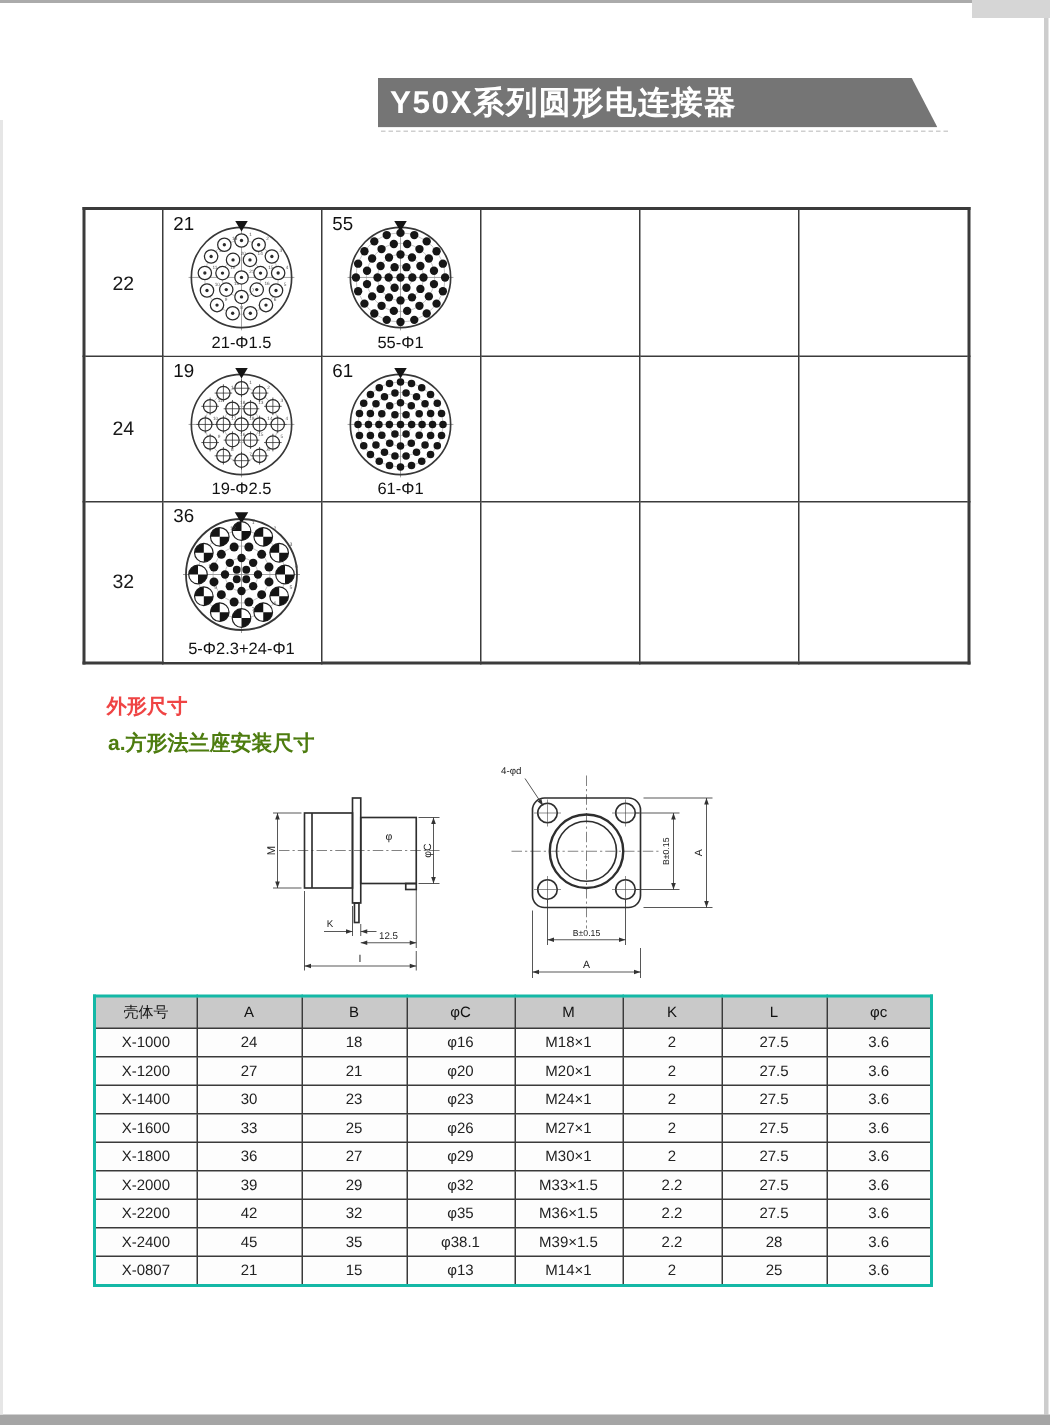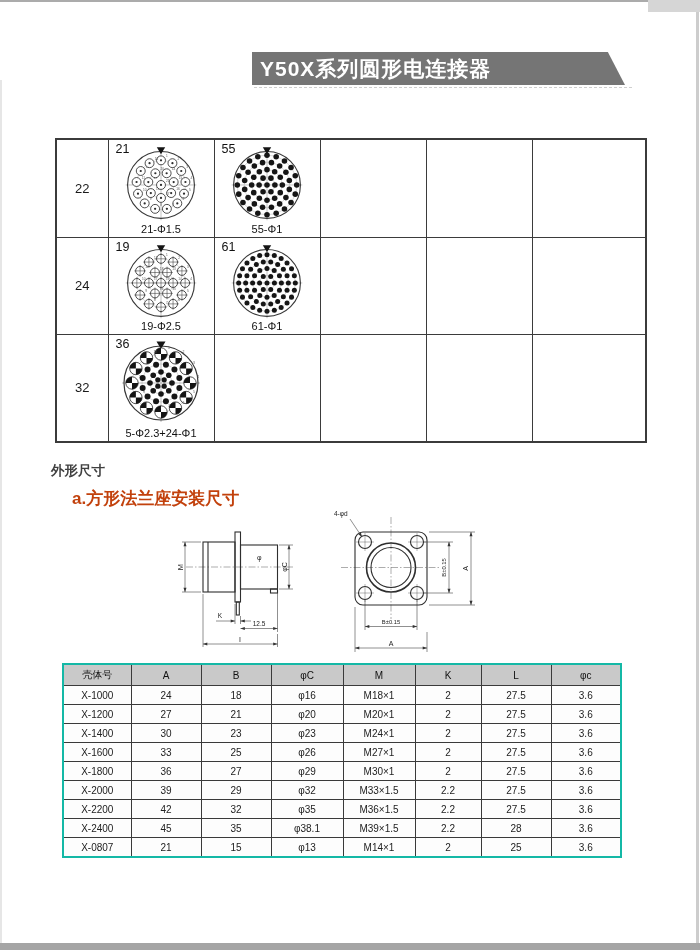--- a/index.html
+++ b/index.html
@@ -25,22 +25,22 @@
   table.pin-table{position:absolute;left:55px;top:138px;border-collapse:collapse;table-layout:fixed;
                   border:2px solid #3b3b3b;}
   .pin-table td{border:1.5px solid #3b3b3b;padding:0;background:#fff;}
   .pin-table td.shell{text-align:center;vertical-align:middle;font-size:13px;color:#1a1a1a;}
   .pin-table td.diag{position:relative;vertical-align:top;}
   .pin-count{position:absolute;top:2px;left:7px;font-size:12.5px;color:#111;}
   .pin-svg{display:flex;justify-content:center;margin-top:2px;}
   .pin-caption{position:absolute;bottom:2px;left:0;right:0;text-align:center;font-size:11px;color:#111;}
 
   
-  .h-outline{position:absolute;left:51px;top:462px;font-size:13.5px;font-weight:bold;color:#404040;}
-  .h-sub{position:absolute;left:72px;top:487px;font-size:17px;font-weight:bold;color:#c2410c;}
+  .h-outline{position:absolute;left:71px;top:462px;font-size:13.5px;font-weight:bold;color:#ef4444;}
+  .h-sub{position:absolute;left:72px;top:487px;font-size:14px;font-weight:bold;color:#4d7c0f;}
 
   
   svg.draw{position:absolute;overflow:visible;}
   .side-draw{left:170px;top:505px;}
   .front-draw{left:328px;top:500px;}
   svg.draw .ln rect,svg.draw .ln line,svg.draw .ln circle{fill:none;stroke:#2e2e2e;stroke-width:1.1;}
   svg.draw line.cl{fill:none;stroke:#5a5a5a;stroke-width:0.5;stroke-dasharray:7 2 1.5 2;}
   svg.draw .dim line{stroke:#333;stroke-width:0.55;fill:none;}
   svg.draw .thin line{stroke:#444;stroke-width:0.4;fill:none;}
   svg.draw text{fill:#1b1b1b;font-family:"Liberation Sans","DejaVu Sans",sans-serif;}

